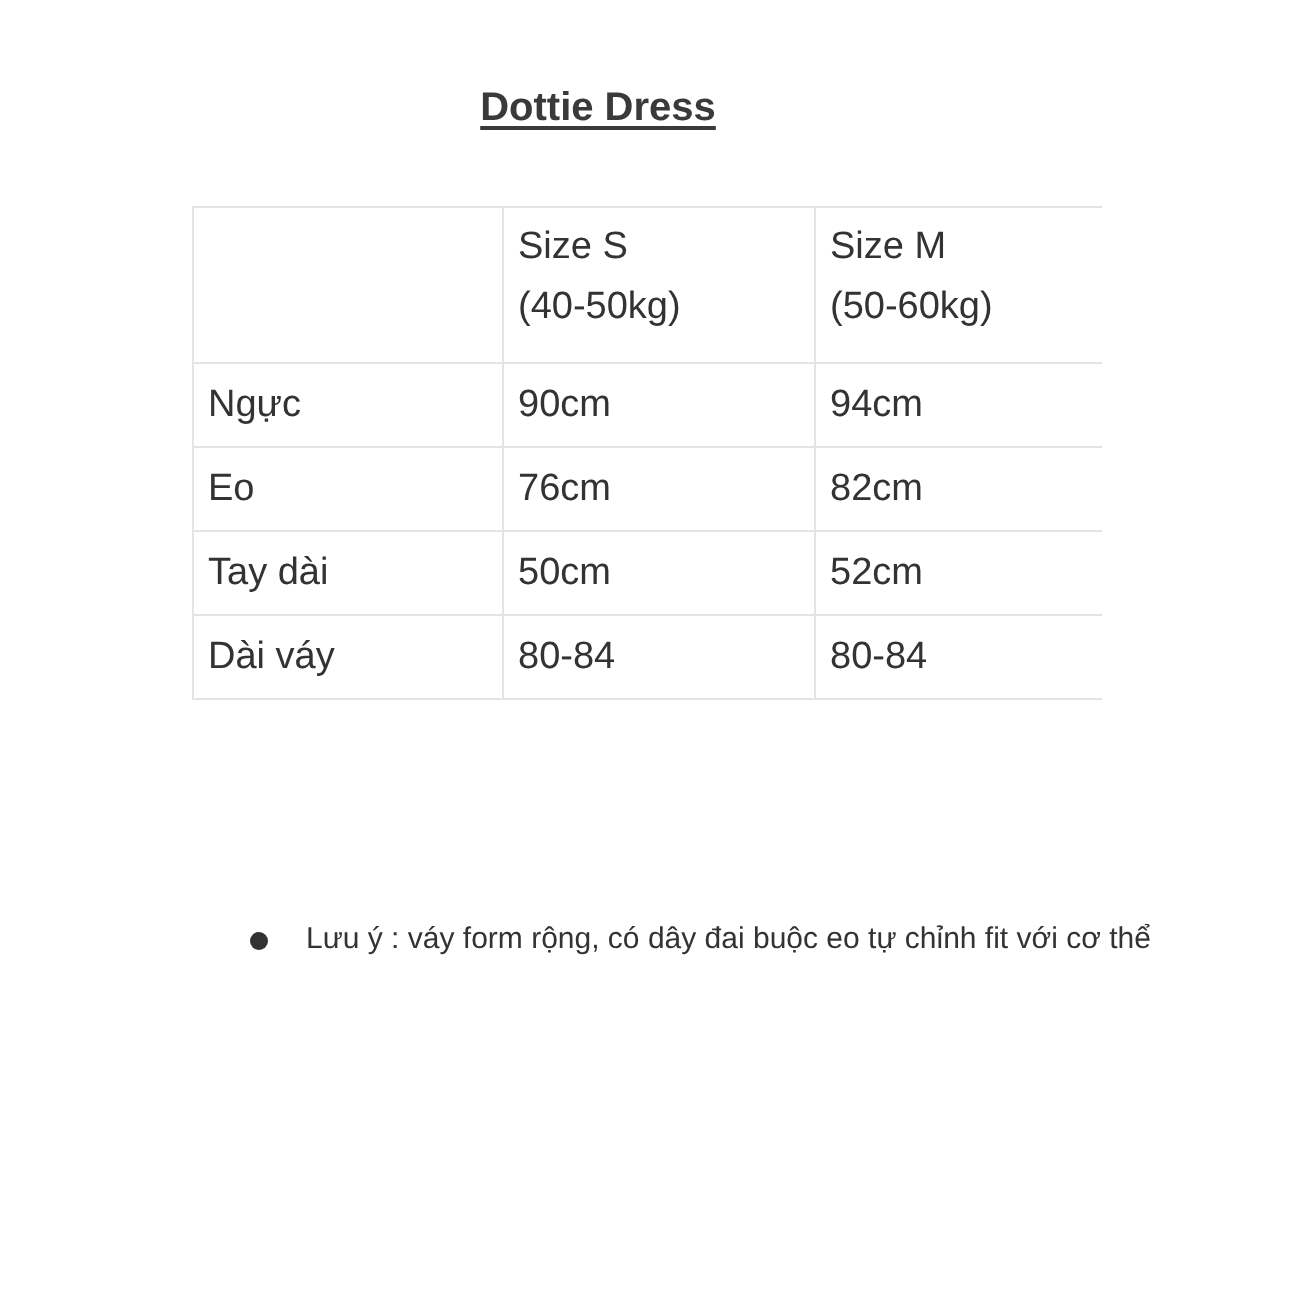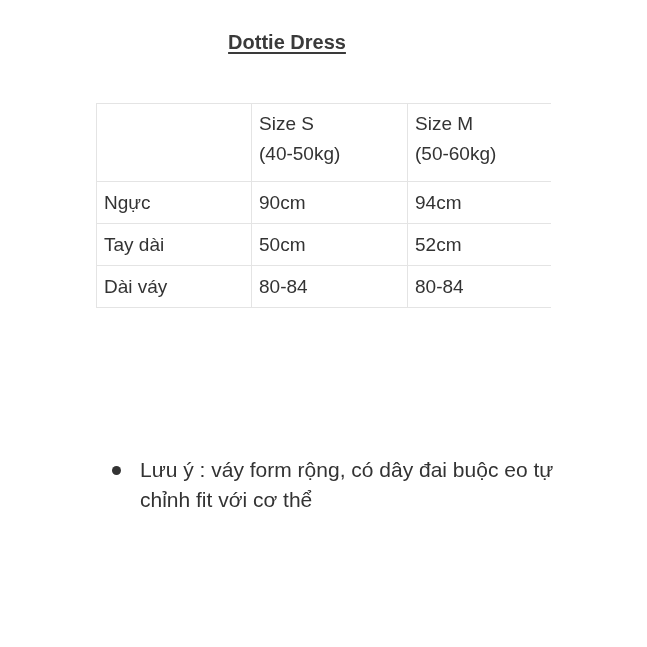--- a/index.html
+++ b/index.html
@@ -20,21 +20,21 @@
       left: 0;
       width: 574px;
       top: 31px;
       text-align: center;
       font-size: 20px;
       font-weight: bold;
       color: #3a3a3a;
       text-decoration: underline;
       text-decoration-thickness: 2px;
       text-underline-offset: 3px;
-      margin: 0;
+      margin: 12px;
     }
     .table-wrap {
       position: absolute;
       left: 96px;
       top: 103px;
       width: 455px;
       overflow: hidden;
     }
     table.size-table {
       border-collapse: collapse;
@@ -54,24 +54,24 @@
       height: 72px;
       vertical-align: top;
       padding-top: 5px;
       line-height: 30px;
     }
     table.size-table td.c0 { width: 147px; }
     table.size-table td.c1 { width: 148px; margin-left: 44px; }
     table.size-table td.c2 { width: 155px; }
     .notes {
       position: absolute;
-      left: 108px;
+      left: 121px;
       top: 455px;
       width: 460px;
-      font-size: 21px;
+      font-size: 15px;
       line-height: 30px;
       color: #333333;
     }
     .note {
       position: relative;
       padding-left: 32px;
       margin: 0 0 0 0;
     }
     .bullet {
       position: absolute;
@@ -101,20 +101,25 @@
         <div>Size M</div>
         <div>(50-60kg)</div>
       </td>
     </tr>
     <tr>
       <td>Ngực</td>
       <td>90cm</td>
       <td>94cm</td>
     </tr>
     <tr>
+      <td>Eo</td>
+      <td>76cm</td>
+      <td>82cm</td>
+    </tr>
+    <tr>
       <td>Tay dài</td>
       <td>50cm</td>
       <td>52cm</td>
     </tr>
     <tr>
       <td>Dài váy</td>
       <td>80-84</td>
       <td>80-84</td>
     </tr>
   </tbody>

